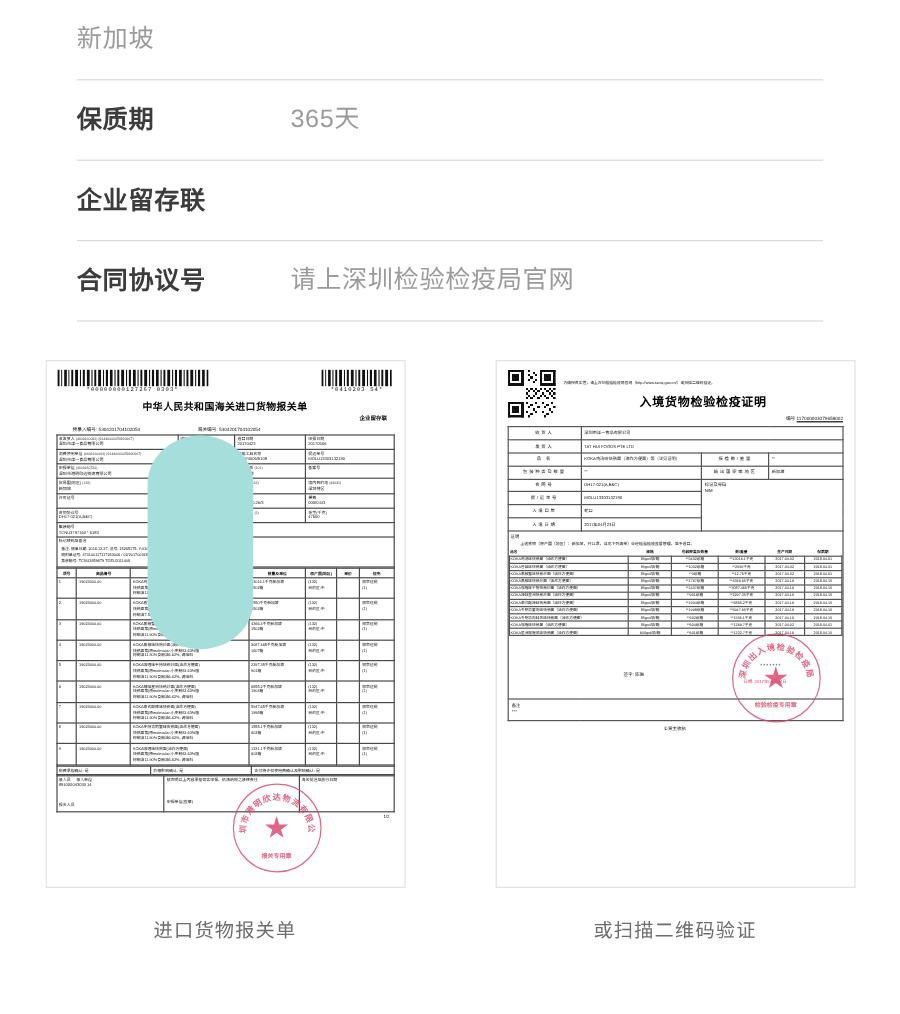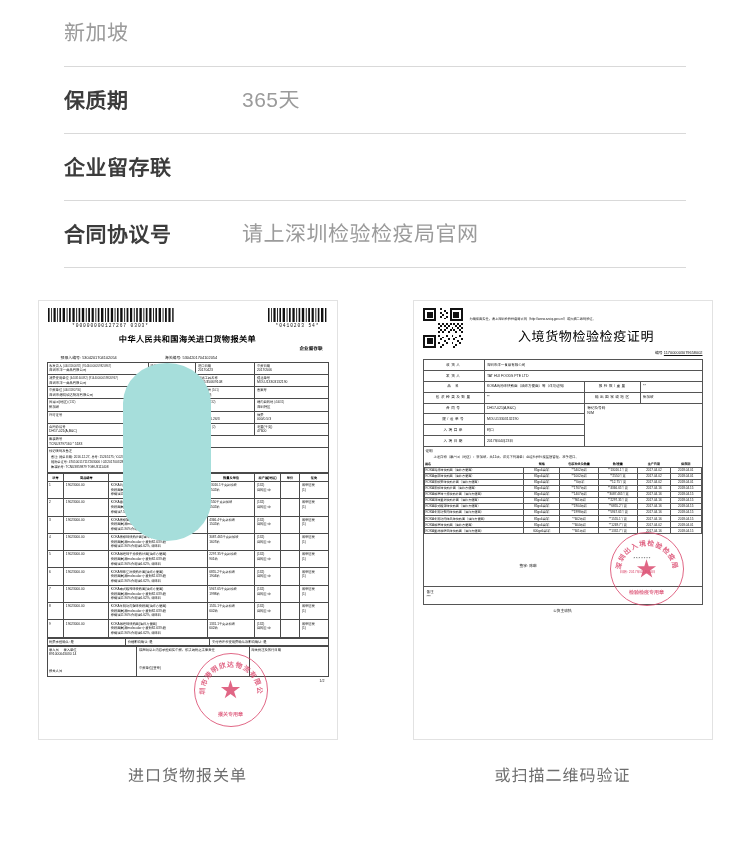--- a/index.html
+++ b/index.html
@@ -133,21 +133,21 @@
   }
   .stamp .arc text { font-size: 7px; fill: #e0446b; font-family: "Liberation Sans", sans-serif; font-weight: 700; letter-spacing: 1px; }
   .stamp .btm { position: absolute; bottom: 9px; left: 0; width: 100%; text-align:center; font-size: 5px; color: #e0446b; font-weight: 700; }
 
   
   .qr { width: 40px; height: 40px; }
   .r-head { display: flex; align-items: flex-start; gap: 7px; }
   .r-headtext { flex: 1; padding-top: 9px; }
   .r-verify { font-size: 3.2px; color:#111; line-height: 1.3; }
   .r-title {
-    text-align: center; font-size: 13px; font-weight: 400;
+    text-align: center; font-size: 10px; font-weight: 700;
     letter-spacing: .6px; margin-top: 5px; color:#000;
   }
   .r-no {
     text-align: right; font-size: 3.9px; margin-top: 4px; color:#111;
   }
   .r-no u { text-decoration: underline; }
 
   .rt { width: 100%; border-collapse: collapse; table-layout: fixed; margin-top: 4px; }
   .rt td {
     border: .5px solid #555; font-size: 3.6px; color:#111;

